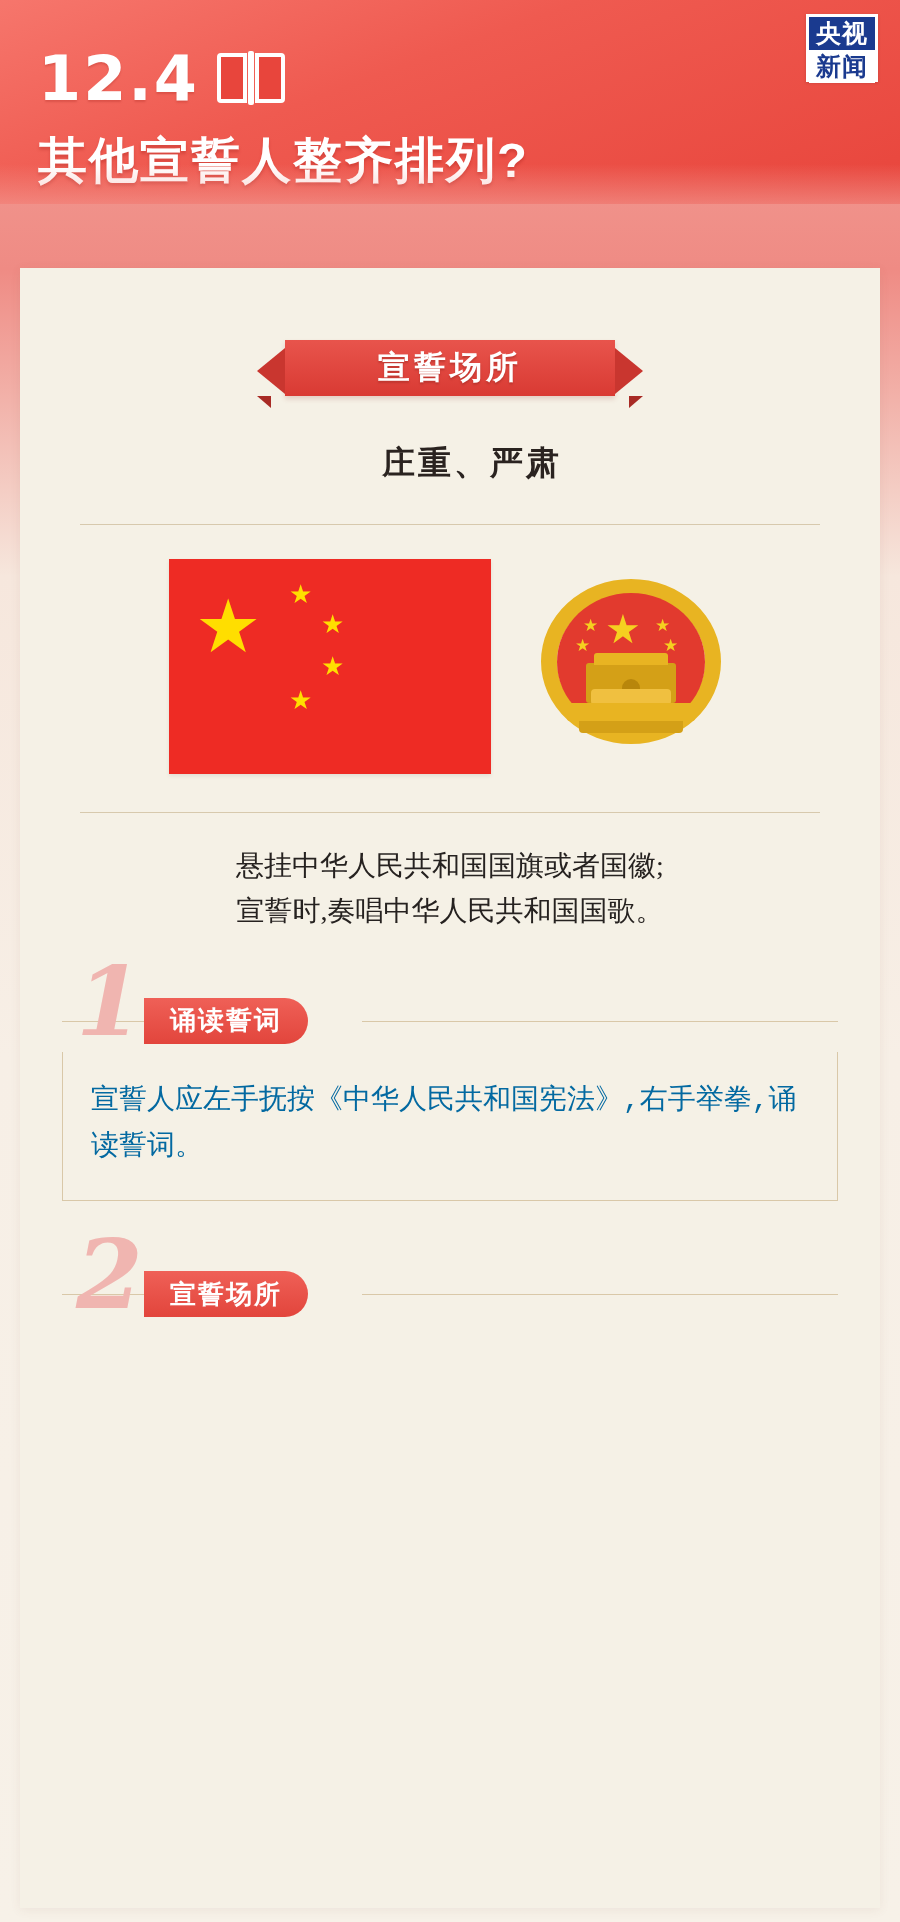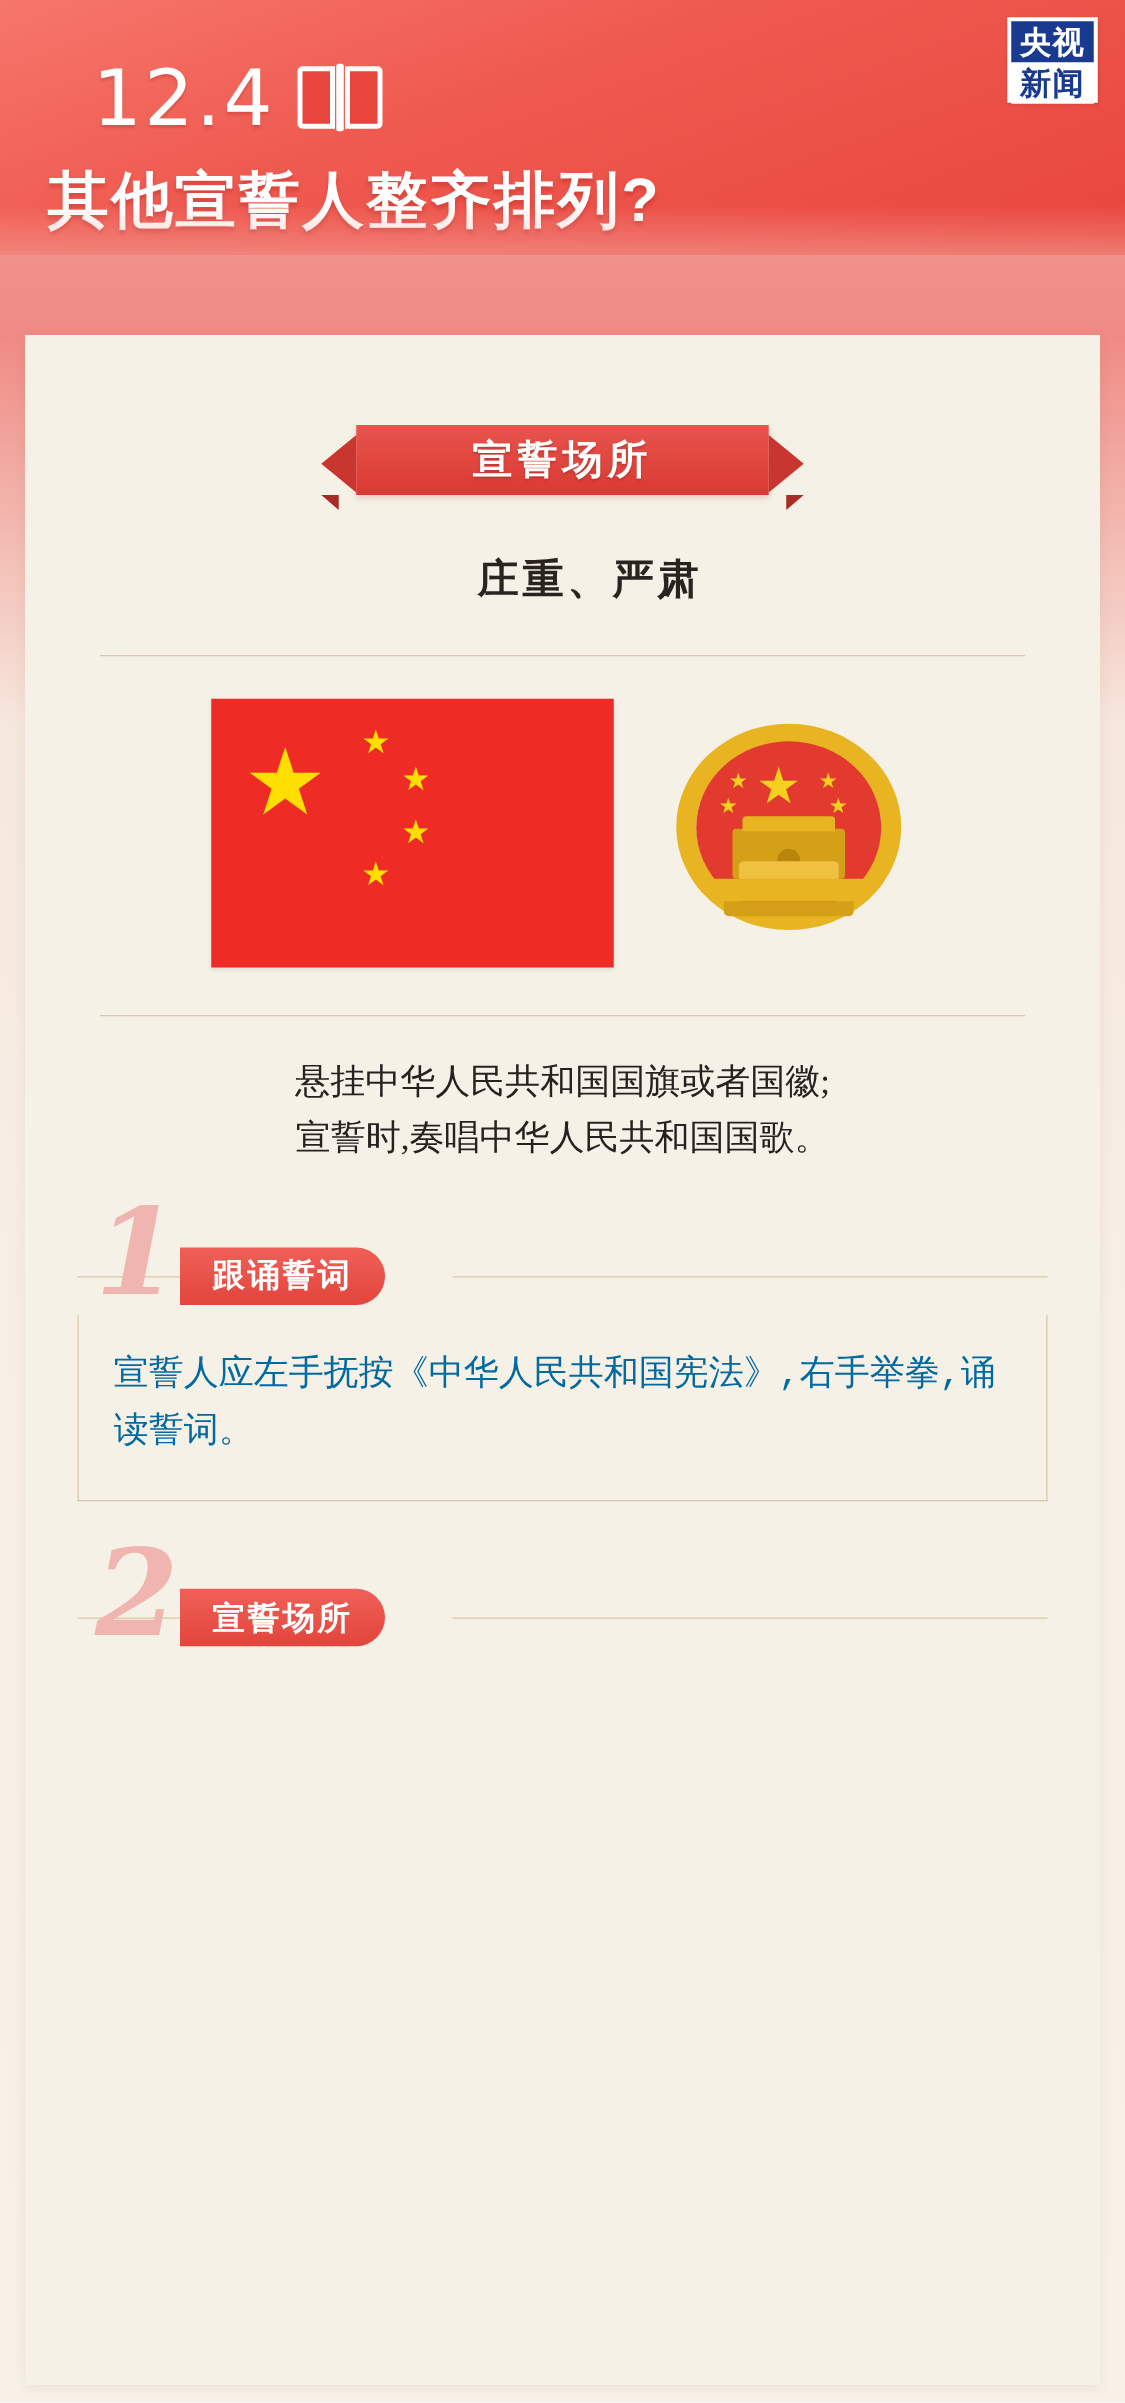--- a/index.html
+++ b/index.html
@@ -66,27 +66,26 @@
   .date-row {
     position: absolute;
     top: 48px;
     left: 38px;
     display: flex;
     align-items: center;
     gap: 18px;
   }
   .date-num {
     font-size: 62px;
-    font-weight: normal;
+    font-weight: bold;
     color: #ffffff;
     letter-spacing: 2px;
     line-height: 1;
     font-family: "DejaVu Sans", sans-serif;
     text-shadow: 0 2px 2px rgba(160,30,25,0.25);
-    margin-left: 36px;
   }
   .book-icon {
     position: relative;
     width: 68px;
     height: 52px;
   }
   .book-icon .pg {
     position: absolute;
     top: 0;
     width: 30px;
@@ -476,21 +475,21 @@
     </div>
 
 
     <div class="items">
 
       <div class="item">
         <div class="item-head">
           <div class="rule-left"></div>
           <div class="rule-right"></div>
           <div class="big-num">1</div>
-          <div class="pill">跟诵誓词</div>
+          <div class="pill">诵读誓词</div>
         </div>
         <div class="box">
           <p>宣誓人应左手抚按《中华人民共和国宪法》,右手举拳,诵读誓词。</p>
         </div>
       </div>
 
       <div class="item">
         <div class="item-head">
           <div class="rule-left"></div>
           <div class="rule-right"></div>

